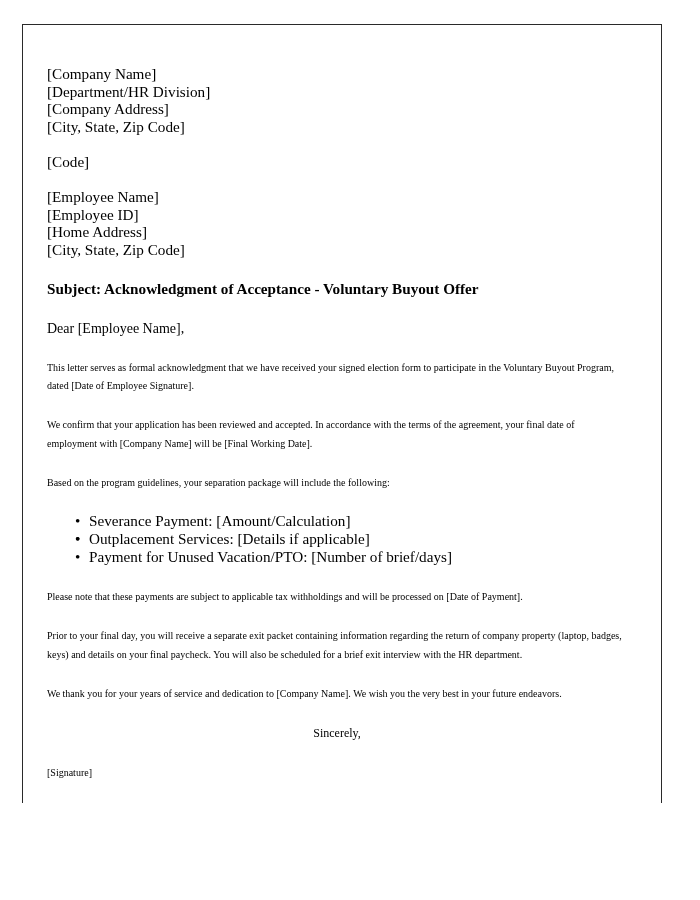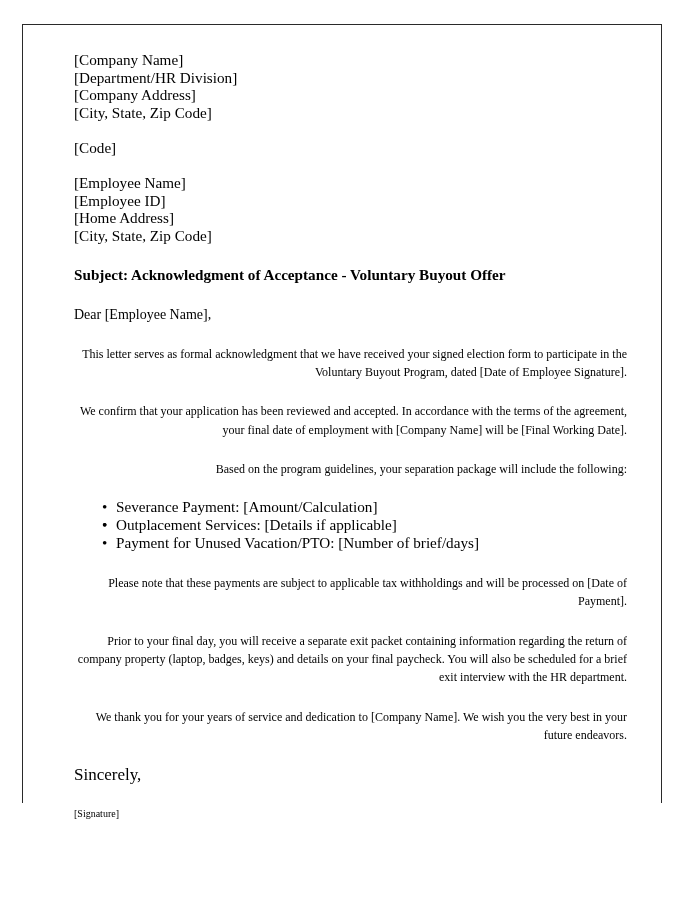--- a/index.html
+++ b/index.html
@@ -26,23 +26,22 @@
     border-top: 1.4px solid #2a2a2a;
     border-left: 1.4px solid #2a2a2a;
     border-right: 1.4px solid #2a2a2a;
     border-bottom: none;
     background: #ffffff;
   }
 
   .page-inner {
     position: absolute;
     left: 24px;
-    top: 26px;
+    top: 40px;
     right: 34px;
-    margin-left: 27px;
   }
 
   .addr-block {
     margin: 0 0 0 0;
     font-size: 15.2px;
     line-height: 17.6px;
   }
   .addr-line {
     display: block;
     white-space: pre;
@@ -57,24 +56,24 @@
     margin: 21px 0 0 0;
   }
 
   .salutation {
     font-size: 14px;
     line-height: 18px;
     margin: 22px 0 0 0;
   }
 
   p.body-par {
-    font-size: 12px;
+    font-size: 10px;
     line-height: 18.4px;
     margin: 21px 0 0 0;
-    text-align: right;
+    text-align: left;
   }
 
   ul.bullets {
     margin: 19px 0 0 0;
     padding-left: 42px;
     list-style: none;
   }
   ul.bullets li {
     font-size: 15.2px;
     line-height: 18.4px;
@@ -83,23 +82,24 @@
   }
   ul.bullets li .bullet-dot {
     position: absolute;
     left: -14px;
     top: 0;
     font-size: 15.2px;
     line-height: 18.4px;
   }
 
   .closing {
-    font-size: 17px;
+    font-size: 12px;
     line-height: 18.4px;
     margin: 21px 0 0 0;
+    text-align: center;
   }
   .signature {
     font-size: 10px;
     line-height: 18.4px;
     margin: 21px 0 0 0;
   }
 </style>
 </head>
 <body>
 

